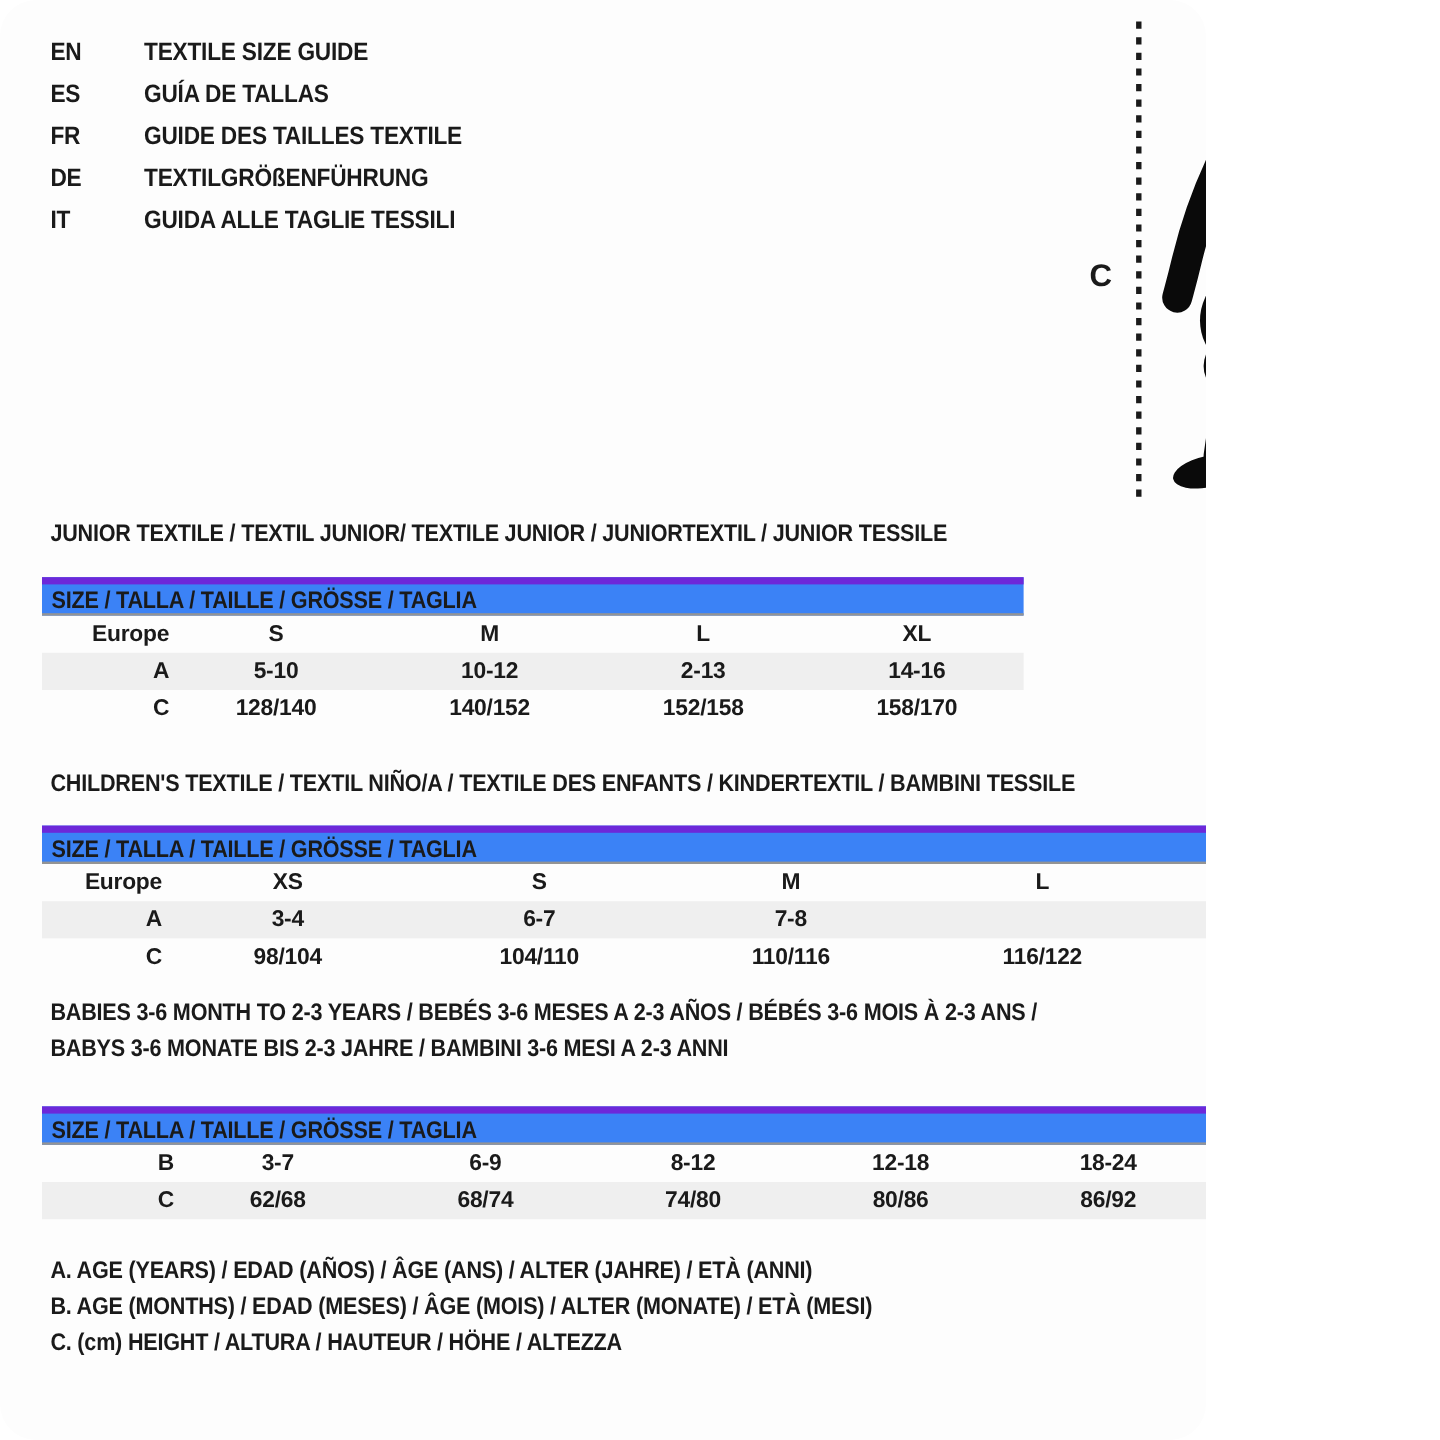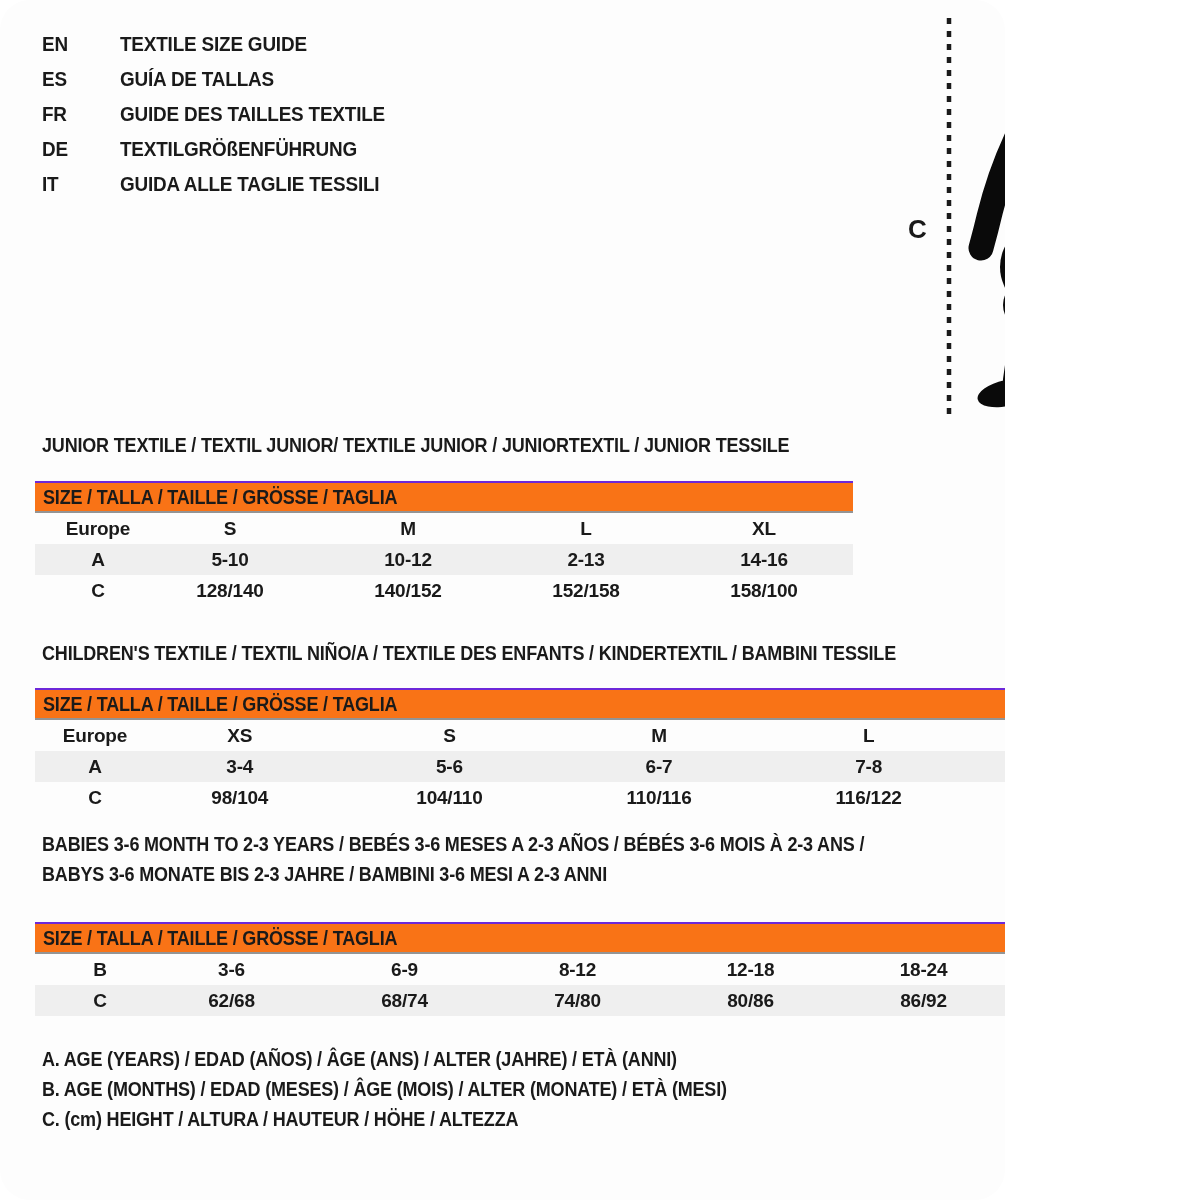--- a/index.html
+++ b/index.html
@@ -38,32 +38,32 @@
   .title-children { left: 42px; top: 642px; }
   .title-babies-1 { left: 42px; top: 833px; }
   .title-babies-2 { left: 42px; top: 863px; }
   
   .size-table { position: absolute; left: 35px; }
   .size-table.junior   { top: 481px; width: 818px; }
   .size-table.children { top: 688px; width: 1148px; }
   .size-table.babies   { top: 922px; width: 1148px; }
   .size-bar {
     height: 32px; line-height: 28px; box-sizing: border-box;
-    background: #f97316;
-    border-top: 2px solid #6d28d9;
+    background: #3b82f6;
+    border-top: 6px solid #6d28d9;
     border-bottom: 2px solid #949494;
     padding-left: 8px;
     font-size: 20px;
   }
   .trow { display: grid; height: 31px; line-height: 31px; font-size: 19px; letter-spacing: -0.2px; }
   .junior   .trow { grid-template-columns: 106px repeat(4, 1fr); }
   .children .trow { grid-template-columns: 100px repeat(5, 1fr); }
   .babies   .trow { grid-template-columns: 110px repeat(6, 1fr); }
   .cell { text-align: center; overflow: hidden; }
-  .cell.first { text-align: center; padding-left: 8px; margin-left: 12px; }
+  .cell.first { text-align: right; padding-left: 8px; margin-left: 12px; }
   .trow.shade { background: #efefef; }
   
   .footnotes { position: absolute; left: 42px; top: 1044px; }
   .footnote { height: 30px; line-height: 30px; font-size: 20px; }
 </style>
 </head>
 <body>
 
 <div class="page">
 
@@ -138,41 +138,40 @@
       <div class="cell">5-10</div>
       <div class="cell">10-12</div>
       <div class="cell">2-13</div>
       <div class="cell">14-16</div>
     </div>
     <div class="trow">
       <div class="cell first">C</div>
       <div class="cell">128/140</div>
       <div class="cell">140/152</div>
       <div class="cell">152/158</div>
-      <div class="cell">158/100</div>
+      <div class="cell">158/170</div>
     </div>
   </div>
 
   <div class="section-title title-children cond">CHILDREN'S TEXTILE / TEXTIL NIÑO/A / TEXTILE DES ENFANTS / KINDERTEXTIL / BAMBINI TESSILE</div>
   <div class="size-table children">
     <div class="size-bar">
       <span class="cond">SIZE / TALLA / TAILLE / GRÖSSE / TAGLIA</span>
     </div>
     <div class="trow">
       <div class="cell first">Europe</div>
       <div class="cell">XS</div>
       <div class="cell">S</div>
       <div class="cell">M</div>
       <div class="cell">L</div>
       <div class="cell">XL</div>
     </div>
     <div class="trow shade">
       <div class="cell first">A</div>
       <div class="cell">3-4</div>
-      <div class="cell">5-6</div>
       <div class="cell">6-7</div>
       <div class="cell">7-8</div>
     </div>
     <div class="trow">
       <div class="cell first">C</div>
       <div class="cell">98/104</div>
       <div class="cell">104/110</div>
       <div class="cell">110/116</div>
       <div class="cell">116/122</div>
       <div class="cell">122/128</div>
@@ -180,21 +179,21 @@
   </div>
 
   <div class="section-title title-babies-1 cond">BABIES 3-6 MONTH TO 2-3 YEARS / BEBÉS 3-6 MESES A 2-3 AÑOS / BÉBÉS 3-6 MOIS À 2-3 ANS /</div>
   <div class="section-title title-babies-2 cond">BABYS 3-6 MONATE BIS 2-3 JAHRE / BAMBINI 3-6 MESI A 2-3 ANNI</div>
   <div class="size-table babies">
     <div class="size-bar">
       <span class="cond">SIZE / TALLA / TAILLE / GRÖSSE / TAGLIA</span>
     </div>
     <div class="trow">
       <div class="cell first">B</div>
-      <div class="cell">3-6</div>
+      <div class="cell">3-7</div>
       <div class="cell">6-9</div>
       <div class="cell">8-12</div>
       <div class="cell">12-18</div>
       <div class="cell">18-24</div>
       <div class="cell">24-36</div>
     </div>
     <div class="trow shade">
       <div class="cell first">C</div>
       <div class="cell">62/68</div>
       <div class="cell">68/74</div>

